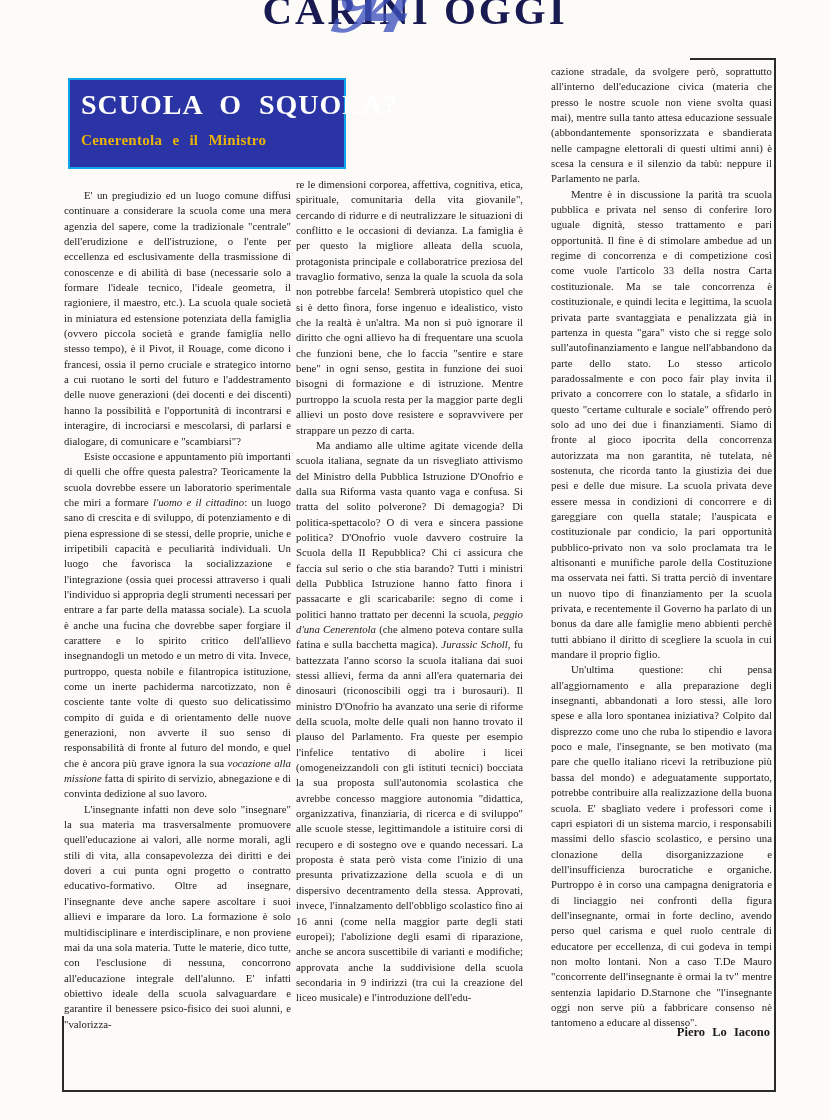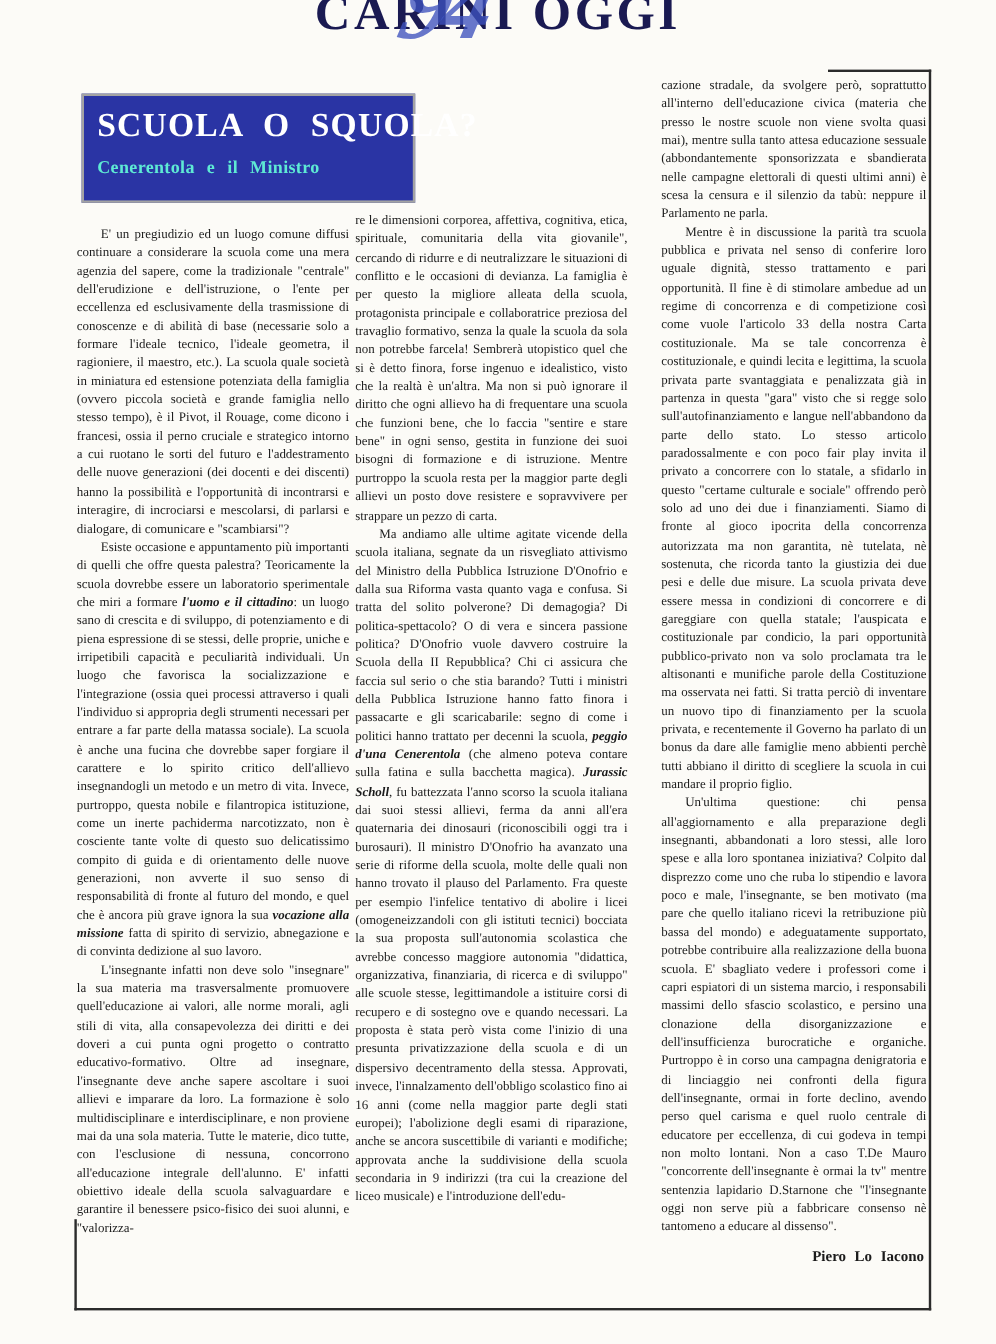--- a/index.html
+++ b/index.html
@@ -22,44 +22,44 @@
     letter-spacing:-6px;
   }
   
   .frame-right{position:absolute;left:774px;top:58px;width:2px;height:1034px;background:#2b2b2b;}
   .frame-bottom{position:absolute;left:62px;top:1090px;width:714px;height:2px;background:#2b2b2b;}
   .frame-topright{position:absolute;left:690px;top:58px;width:86px;height:2px;background:#2b2b2b;}
   .frame-leftbottom{position:absolute;left:62px;top:1016px;width:2px;height:76px;background:#2b2b2b;}
   
   .titlebox{
     position:absolute;left:68px;top:78px;width:278px;height:91px;
-    box-sizing:border-box;background:#2a34a4;border:2px solid #a3a3a3;
+    box-sizing:border-box;background:#2a34a4;border:2px solid #0ea5e9;
     padding:9px 8px 8px 11px;
   }
   .title{
     font-size:28px;font-weight:bold;color:#ffffff;
     letter-spacing:1px;word-spacing:9px;white-space:nowrap;
   }
   .subtitle{
-    margin-top:11px;font-size:15px;font-weight:bold;color:#5eead4;
+    margin-top:11px;font-size:15px;font-weight:bold;color:#eab308;
     word-spacing:6px;letter-spacing:.3px;
   }
   
   .col{
     position:absolute;width:227px;overflow:hidden;
     font-size:10.8px;line-height:15.35px;text-align:justify;
   }
   .col1{left:64px;top:188px;height:888px;}
   .col2{left:296px;top:177px;height:894px;}
   .col3{left:551px;top:64px;width:221px;height:1008px;}
   .para{margin:0;}
   .para.indent{text-indent:20px;}
-  .bi{font-weight:bold;font-style:italic;}
+  .bi{font-weight:normal;font-style:italic;}
   .byline{
-    position:absolute;right:2px;bottom:17px;
+    position:absolute;right:2px;bottom:32px;
     font-size:12.5px;font-weight:bold;word-spacing:4px;
   }
 </style>
 </head>
 <body>
 
 <div class="page">
 
   <span class="masthead-numeral">94</span>
   <h1 class="masthead-title">CARINI OGGI</h1>

